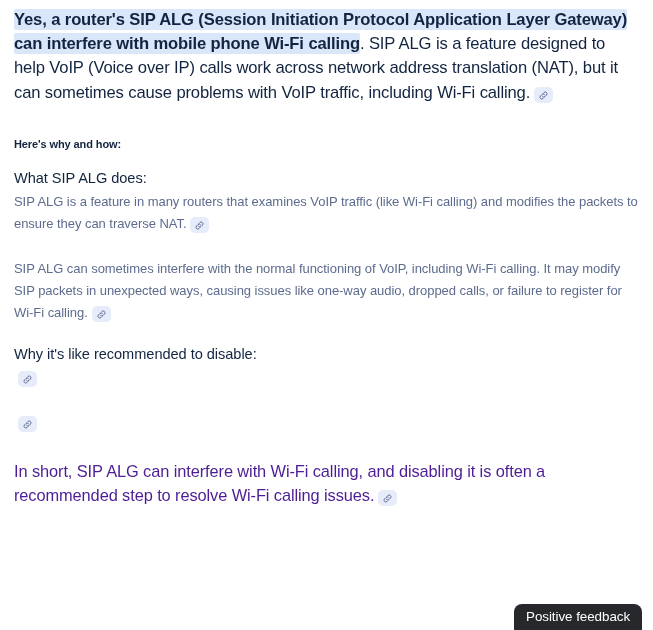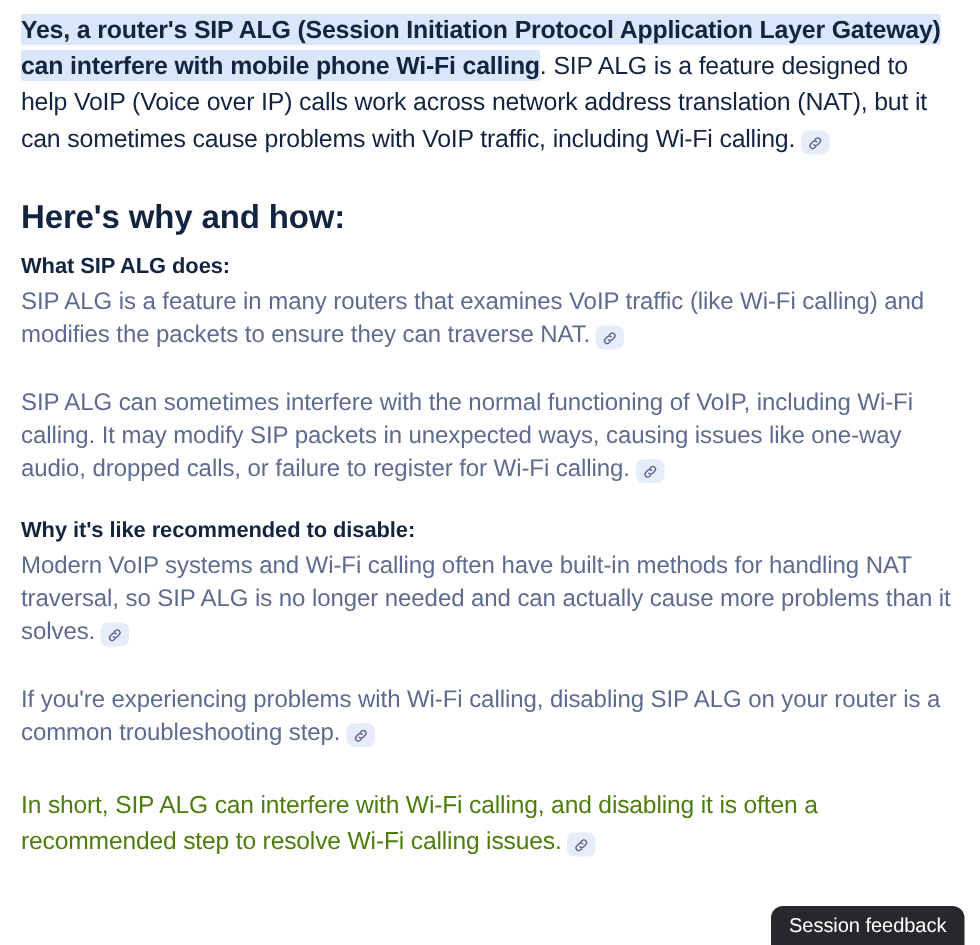--- a/index.html
+++ b/index.html
@@ -38,52 +38,52 @@
   .highlight-span {
     background: #dae6fa;
     border-radius: 2px;
     font-weight: 700;
     box-decoration-break: clone;
     -webkit-box-decoration-break: clone;
     padding: 1px 0;
   }
 
   .section-title {
-    font-size: 22px;
+    font-size: 11px;
     line-height: 21px;
     font-weight: 700;
     color: #12243f;
     letter-spacing: -0.1px;
     margin: 0;
     padding: 0;
   }
 
   .sub-heading {
     font-size: 14.6px;
     line-height: 20px;
-    font-weight: 700;
+    font-weight: 400;
     color: #12243f;
     letter-spacing: -0.05px;
     margin: 0;
     padding: 0;
   }
 
   .body-paragraph {
-    font-size: 16px;
+    font-size: 13px;
     line-height: 22px;
     color: #5d6c8e;
     letter-spacing: -0.05px;
     margin: 0;
     padding: 0;
   }
 
   .closing-paragraph {
     font-size: 16.4px;
     line-height: 24px;
-    color: #4d7c0f;
+    color: #4c1d95;
     letter-spacing: -0.1px;
     margin: 0;
     padding: 0;
   }
 
   
   .gap-lead      { height: 29px; }
   .gap-section   { height: 13px; }
   .gap-sub       { height: 3px; }
   .gap-block     { height: 20px; }
@@ -156,41 +156,41 @@
         <svg width="11" height="11" viewBox="0 0 16 16" fill="none" xmlns="http://www.w3.org/2000/svg">
           <path d="M6.6 9.4a2.6 2.6 0 0 0 3.7 0l2.1-2.1a2.62 2.62 0 0 0-3.7-3.7l-1.1 1.1" stroke="#5b6790" stroke-width="1.35" stroke-linecap="round"></path>
           <path d="M9.4 6.6a2.6 2.6 0 0 0-3.7 0L3.6 8.7a2.62 2.62 0 0 0 3.7 3.7l1.1-1.1" stroke="#5b6790" stroke-width="1.35" stroke-linecap="round"></path>
         </svg>
       </span></p>
 
   <div class="gap-block"></div>
 
   <h3 class="sub-heading">Why it's like recommended to disable:</h3>
   <div class="gap-sub"></div>
-  <p class="body-paragraph"><span>Modern VoIP systems and Wi-Fi calling often have built-in methods for handling NAT traversal, so SIP ALG is no longer needed and can actually cause more problems than it solves.</span><span class="cite-badge">
+  <p class="body-paragraph"><span class="cite-badge">
         <svg width="11" height="11" viewBox="0 0 16 16" fill="none" xmlns="http://www.w3.org/2000/svg">
           <path d="M6.6 9.4a2.6 2.6 0 0 0 3.7 0l2.1-2.1a2.62 2.62 0 0 0-3.7-3.7l-1.1 1.1" stroke="#5b6790" stroke-width="1.35" stroke-linecap="round"></path>
           <path d="M9.4 6.6a2.6 2.6 0 0 0-3.7 0L3.6 8.7a2.62 2.62 0 0 0 3.7 3.7l1.1-1.1" stroke="#5b6790" stroke-width="1.35" stroke-linecap="round"></path>
         </svg>
       </span></p>
 
   <div class="gap-block"></div>
 
   <div class="gap-sub"></div>
-  <p class="body-paragraph"><span>If you're experiencing problems with Wi-Fi calling, disabling SIP ALG on your router is a common troubleshooting step.</span><span class="cite-badge">
+  <p class="body-paragraph"><span class="cite-badge">
         <svg width="11" height="11" viewBox="0 0 16 16" fill="none" xmlns="http://www.w3.org/2000/svg">
           <path d="M6.6 9.4a2.6 2.6 0 0 0 3.7 0l2.1-2.1a2.62 2.62 0 0 0-3.7-3.7l-1.1 1.1" stroke="#5b6790" stroke-width="1.35" stroke-linecap="round"></path>
           <path d="M9.4 6.6a2.6 2.6 0 0 0-3.7 0L3.6 8.7a2.62 2.62 0 0 0 3.7 3.7l1.1-1.1" stroke="#5b6790" stroke-width="1.35" stroke-linecap="round"></path>
         </svg>
       </span></p>
 
   <div class="gap-final"></div>
 
   <p class="closing-paragraph"><span>In short, SIP ALG can interfere with Wi-Fi calling, and disabling it is often a recommended step to resolve Wi-Fi calling issues.</span><span class="cite-badge">
         <svg width="11" height="11" viewBox="0 0 16 16" fill="none" xmlns="http://www.w3.org/2000/svg">
           <path d="M6.6 9.4a2.6 2.6 0 0 0 3.7 0l2.1-2.1a2.62 2.62 0 0 0-3.7-3.7l-1.1 1.1" stroke="#5b6790" stroke-width="1.35" stroke-linecap="round"></path>
           <path d="M9.4 6.6a2.6 2.6 0 0 0-3.7 0L3.6 8.7a2.62 2.62 0 0 0 3.7 3.7l1.1-1.1" stroke="#5b6790" stroke-width="1.35" stroke-linecap="round"></path>
         </svg>
       </span></p>
 
-  <div class="feedback-tooltip">Session feedback</div>
+  <div class="feedback-tooltip">Positive feedback</div>
 
 </div>
 
 </body></html>

